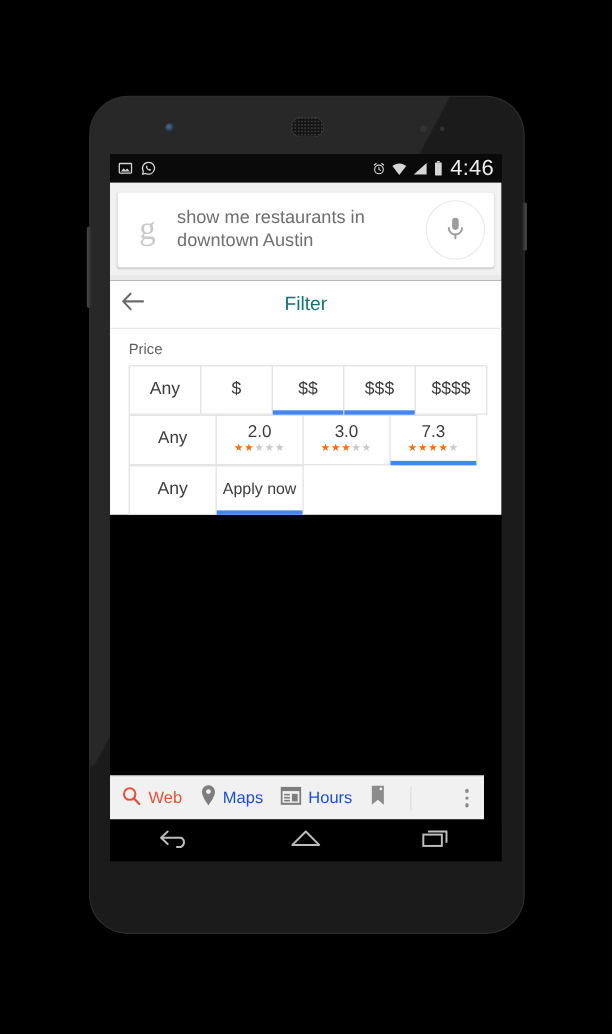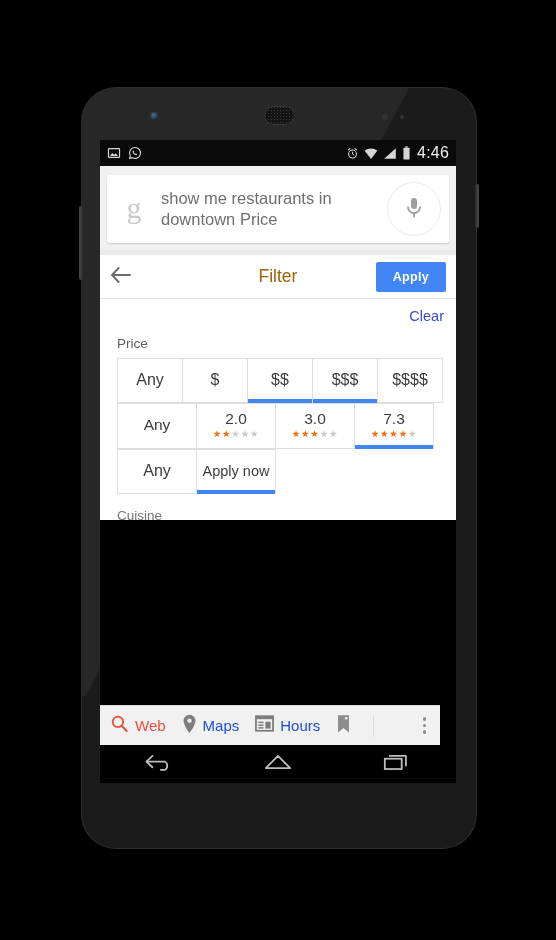--- a/index.html
+++ b/index.html
@@ -30,40 +30,40 @@
         background:linear-gradient(270deg,#4a4a4a,#2b2b2b);}
 
   
   .screen{position:absolute;left:18px;top:52px;width:356px;height:643px;background:#000;overflow:hidden;}
 
   
   .statusbar{height:26px;background:#0a0a0a;display:flex;align-items:center;
              padding:0 7px;color:#d6d6d6;font-size:12.5px;}
   .sb-left{display:flex;align-items:center;gap:7px;}
   .sb-right{margin-left:auto;display:flex;align-items:center;gap:5px;}
-  .sb-time{font-size:16px;color:#eee;letter-spacing:.2px;margin-left:1px;}
+  .sb-time{font-size:20px;color:#eee;letter-spacing:.2px;margin-left:1px;}
   .ic{display:block;}
 
   
   .search-wrap{background:#f1f1f1;padding:9px 7px 7px 7px;}
   .search-card{background:#fff;border-radius:2px;height:68px;display:flex;align-items:center;
        padding:0 8px 0 12px;box-shadow:0 1px 2px rgba(0,0,0,.16);}
   .g-logo{font-family:"Liberation Serif","DejaVu Serif",serif;font-size:30px;color:#c9c9c9;
        width:30px;text-align:center;line-height:1;margin-top:-3px;}
   .q-text{flex:1;margin-left:12px;color:#6f6f6f;font-size:16.5px;line-height:1.3;}
   .mic-btn{width:52px;height:52px;border-radius:50%;border:1px solid #eaeaea;background:#fff;
        display:flex;align-items:center;justify-content:center;flex:none;}
 
   
   .filter-gap{height:5px;background:#e9e9e9;}
   .filter-panel{background:#fff;}
   .filter-head{height:43px;display:flex;align-items:center;padding:0 10px;
        border-bottom:1px solid #e4e4e4;position:relative;}
   .back-arrow{width:34px;display:flex;align-items:center;justify-content:flex-start;}
-  .filter-title{position:absolute;left:0;right:0;text-align:center;font-size:17.5px;color:#a16207;
+  .filter-title{position:absolute;left:0;right:0;text-align:center;font-size:17.5px;color:#0f766e;
        pointer-events:none;}
   .apply-btn{margin-left:auto;background:#4285f4;color:#fff;font-size:12.5px;font-weight:bold;
        padding:8px 17px;border-radius:2px;letter-spacing:.3px;z-index:2;}
 
   .clear-row{text-align:right;padding:8px 12px 0 0;}
   .clear-link{color:#3b4cca;font-size:14.5px;}
 
   .sec{padding:0 17px;}
   .sec-label{font-size:13.5px;color:#757575;margin:11px 0 7px 0;}
   .sec-label .dark{color:#616161;}
@@ -164,21 +164,21 @@
               <rect x="1.2" y="2.6" width="9.6" height="18.6" rx="1" fill="#d6d6d6"></rect>
             </svg>
         </span>
         <span class="sb-time">4:46</span>
       </div>
     </div>
 
     <div class="search-wrap">
       <div class="search-card">
         <div class="g-logo">g</div>
-        <div class="q-text">show me restaurants in downtown Price</div>
+        <div class="q-text">show me restaurants in downtown Austin</div>
         <div class="mic-btn">
           <span>
             <svg width="18" height="24" viewBox="0 0 18 24">
                 <rect x="6" y="3" width="6" height="11" rx="3" fill="#9e9e9e"></rect>
                 <path d="M3 12.2a6 6 0 0 0 12 0" fill="none" stroke="#9e9e9e" stroke-width="1.8" stroke-linecap="round"></path>
                 <path d="M9 18.2v3.3" stroke="#9e9e9e" stroke-width="1.8" stroke-linecap="round"></path>
               </svg>
           </span>
         </div>
       </div>
@@ -189,26 +189,22 @@
     <div class="filter-panel">
       <div class="filter-head">
         <div class="back-arrow">
           <span>
             <svg width="22" height="18" viewBox="0 0 24 20">
                 <path d="M9.4 2.2L2 10l7.4 7.8M2.6 10H22" fill="none" stroke="#6b6b6b" stroke-width="2.1" stroke-linecap="round" stroke-linejoin="round"></path>
               </svg>
           </span>
         </div>
         <div class="filter-title">Filter</div>
-        <div class="apply-btn">Apply</div>
-      </div>
-
-      <div class="clear-row">
-        <span class="clear-link">Clear</span>
-      </div>
+      </div>
+
 
       <div class="sec">
         <div class="sec-label">
           <span class="dark">Price</span>
         </div>
         <div class="chip-row price">
           <div class="chip">
             <span>Any</span>
 
           </div>
@@ -261,21 +257,20 @@
             <span>Any</span>
 
           </div>
           <div class="chip sel">
             <span>Apply now</span>
             <span class="ul"></span>
           </div>
         </div>
       </div>
 
-      <div class="cuisine-peek">Cuisine</div>
     </div>
 
     <div class="tabbar">
       <div class="tab active">
         <span>
           <svg width="19" height="19" viewBox="0 0 24 24">
               <circle cx="10" cy="10" r="6.6" fill="none" stroke="#e8503a" stroke-width="2.3"></circle>
               <path d="M14.9 14.9L21 21.4" stroke="#e8503a" stroke-width="2.6" stroke-linecap="round"></path>
             </svg>
         </span>

